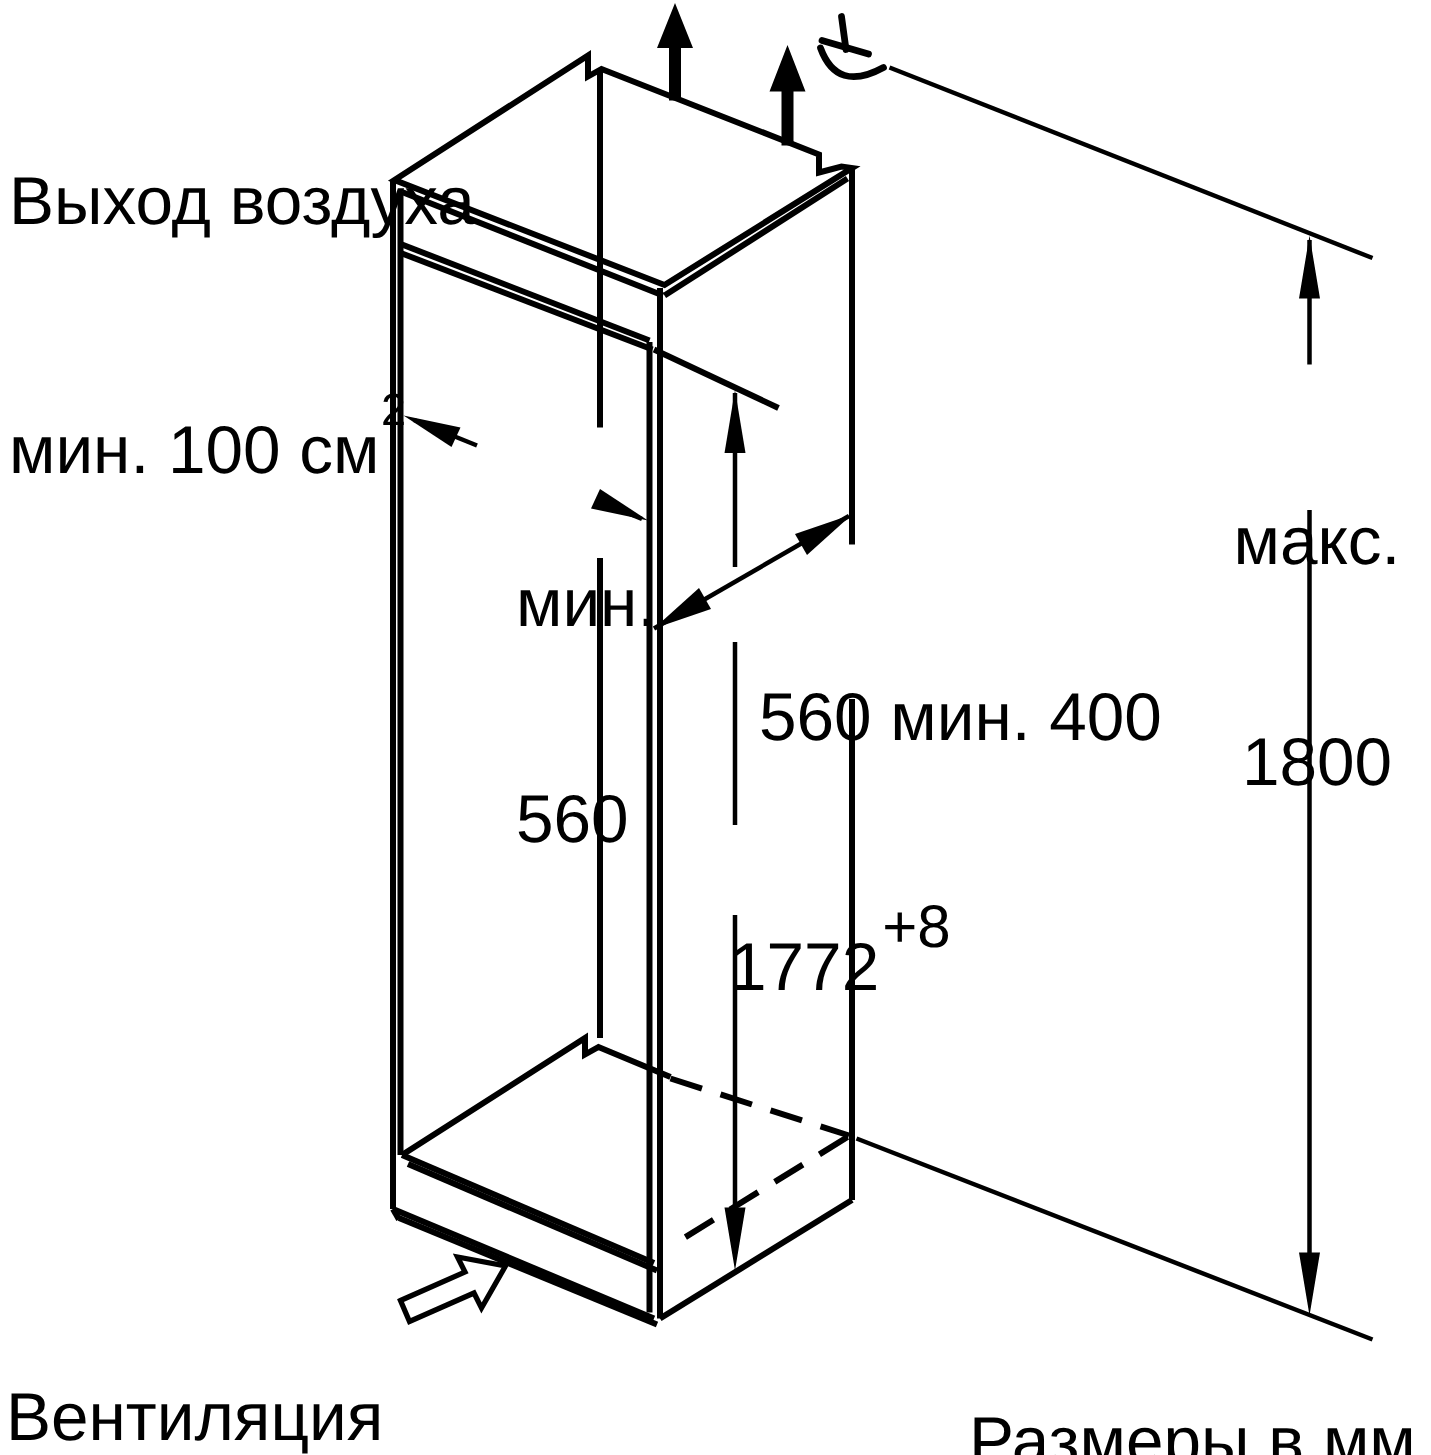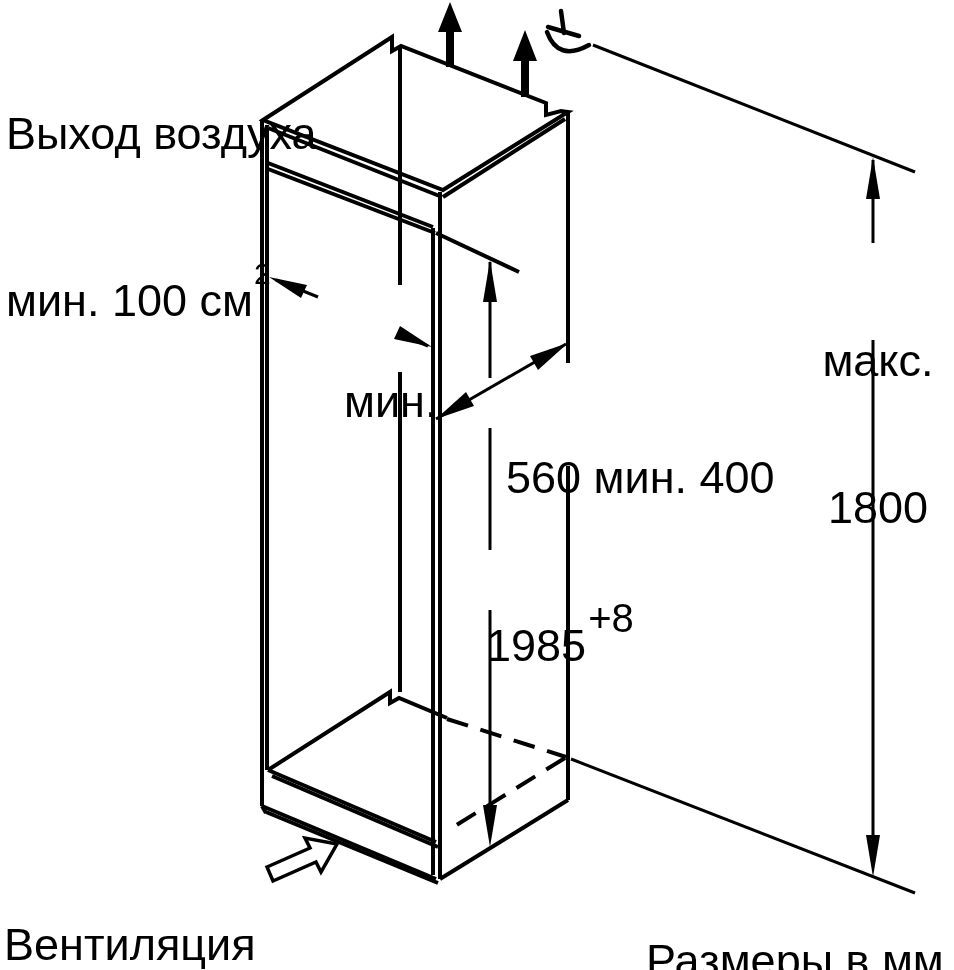--- a/index.html
+++ b/index.html
@@ -108,28 +108,29 @@
     <polygon fill="#ffffff" stroke="#000000" stroke-width="3.5" stroke-linejoin="miter" points="267,867 310,848 305,838 337,844 321,872 316,862 273,881"></polygon>
   </svg>
 
   <div class="lbl" id="air-outlet">
     <span class="row">Выход воздуха</span>
     <span class="row"><span>мин. 100 см</span><sup class="s2">2</sup></span>
   </div>
 
   <div class="lbl" id="niche-width">
     <span class="row">мин.</span>
+    <span class="row">560</span>
   </div>
 
   <div class="lbl" id="depth-label">
     <span class="row">560 мин. 400</span>
   </div>
 
   <div class="lbl" id="height-label">
-    <span></span><span>1985</span><sup class="tol">+8</sup>
+    <span></span><span>1772</span><sup class="tol">+8</sup>
   </div>
 
   <div class="lbl" id="max-height">
     <span class="row">макс.</span>
     <span class="row">1800</span>
   </div>
 
   <div class="lbl" id="vent-label">
     <span class="row">Вентиляция</span>
     

